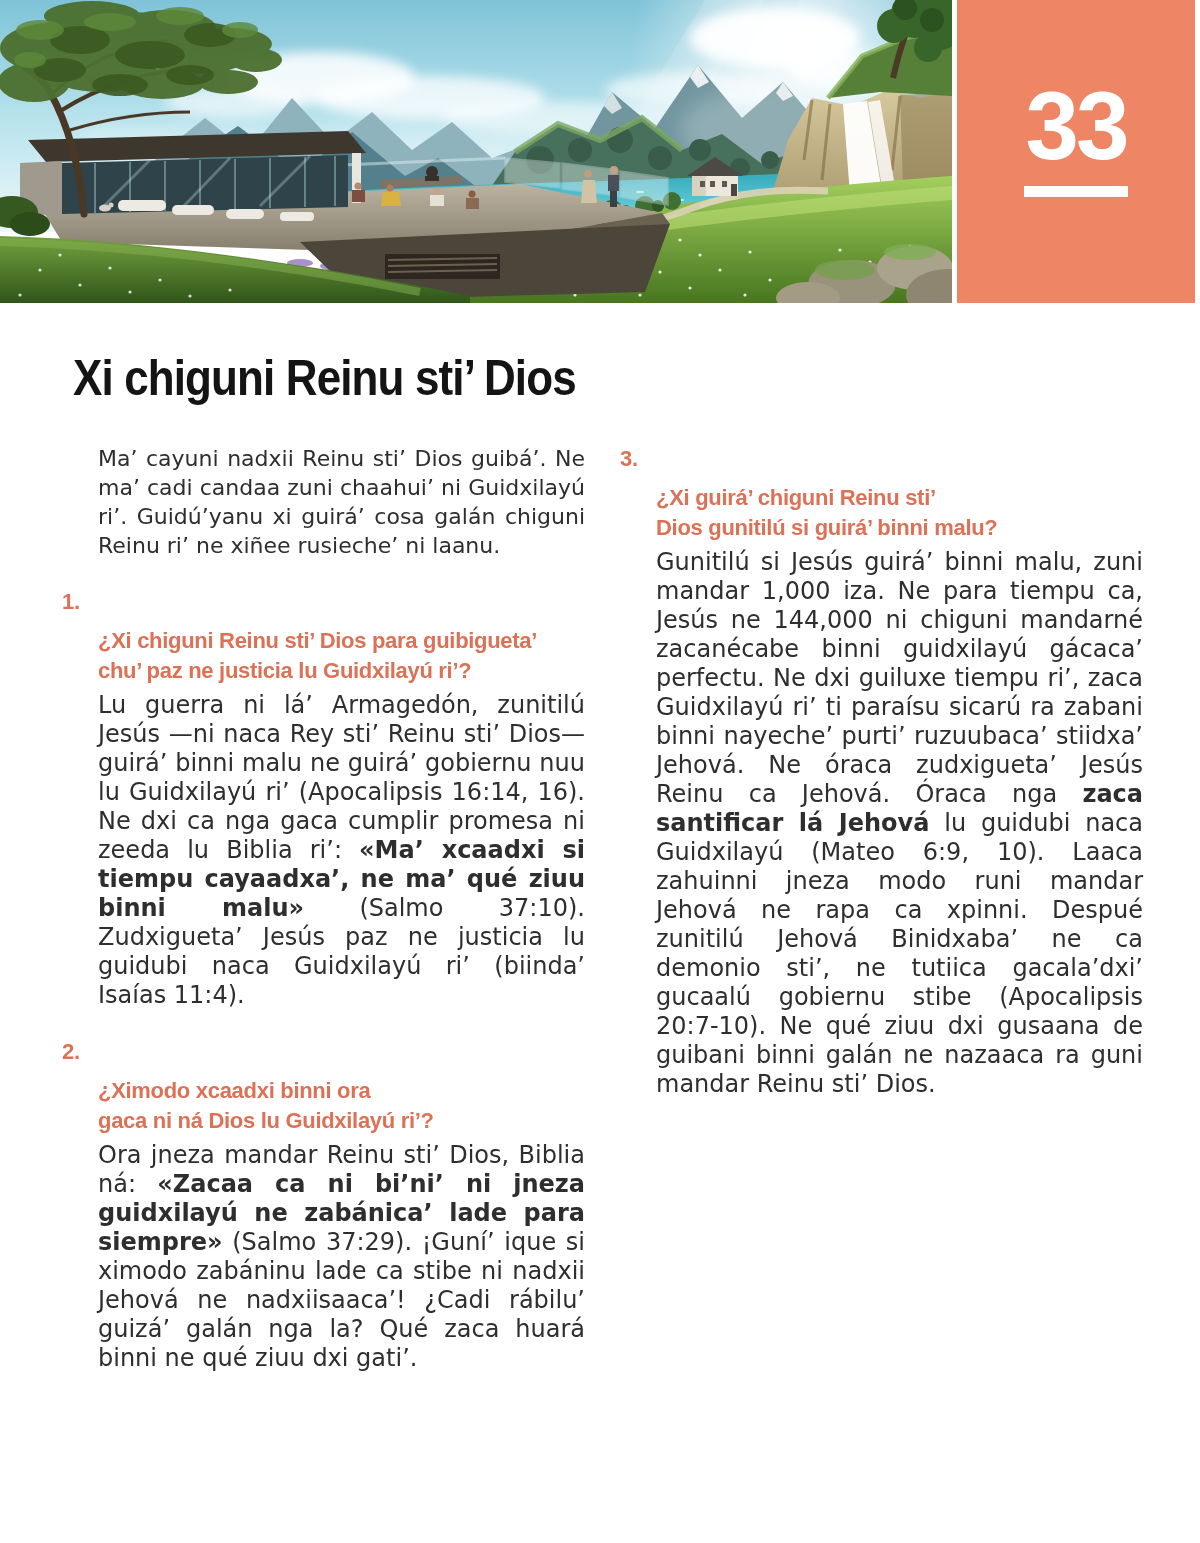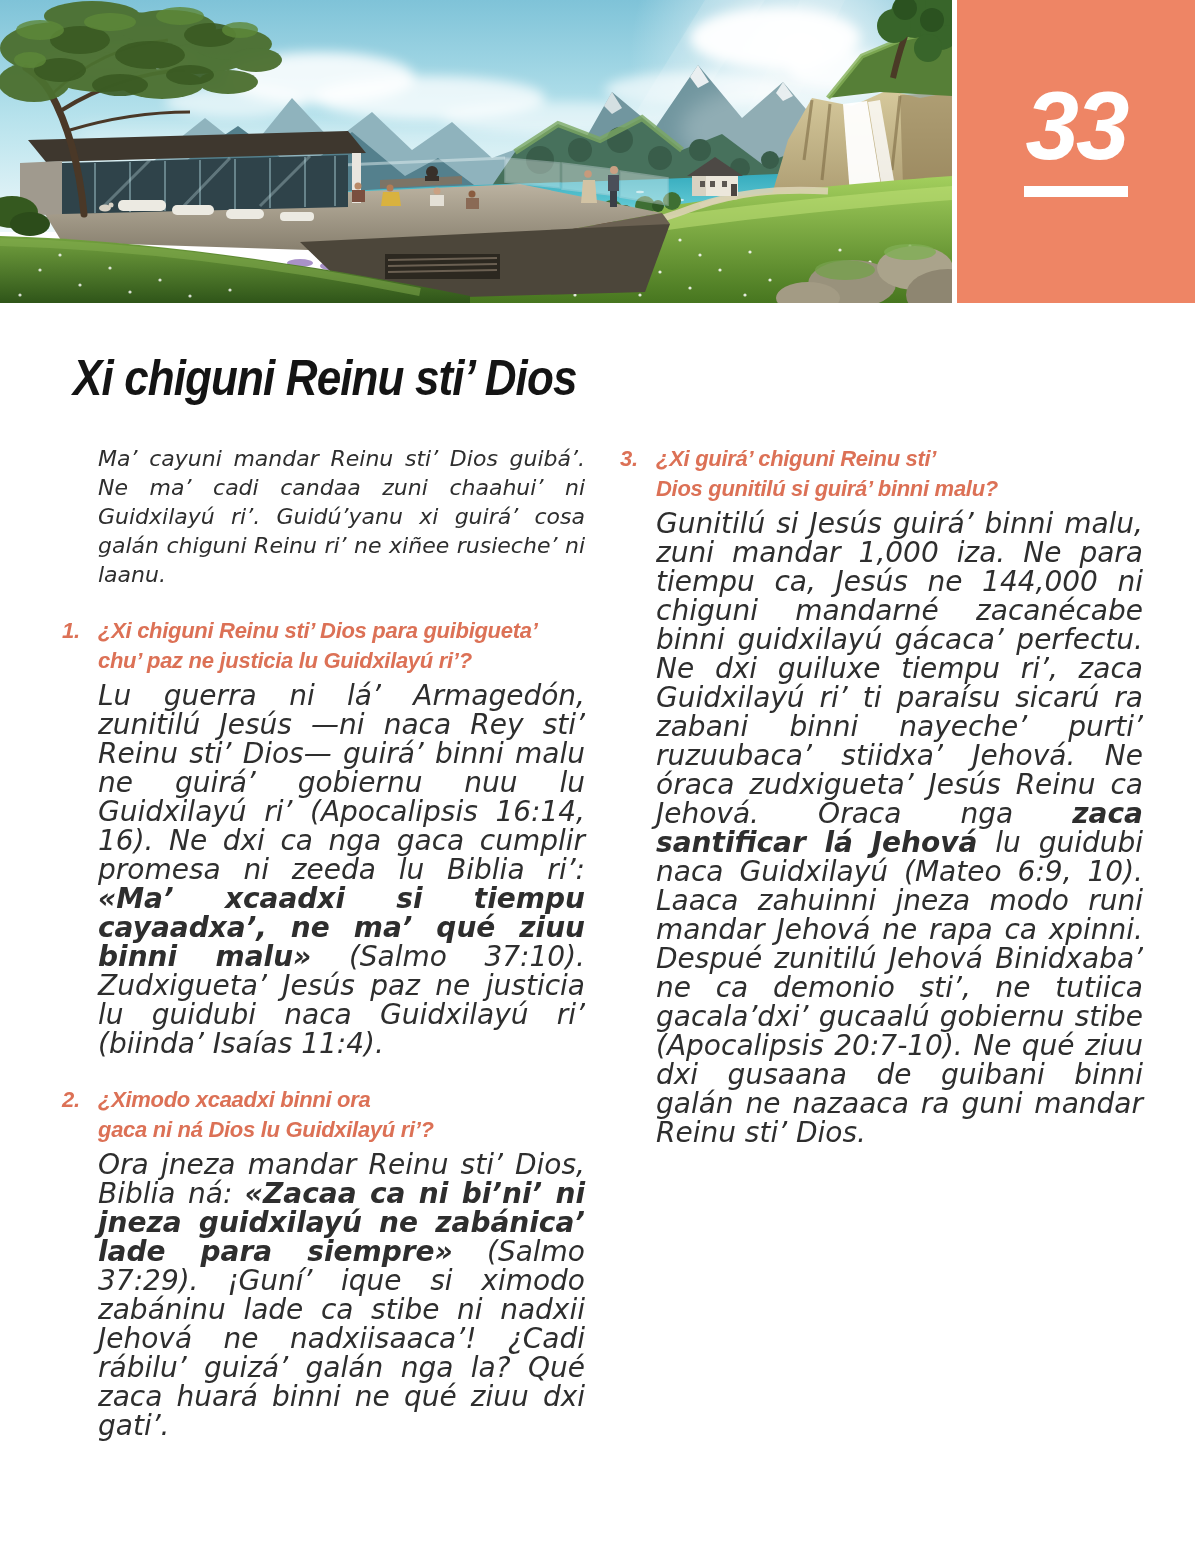--- a/index.html
+++ b/index.html
@@ -2,21 +2,21 @@
 <html style="--badge: #EE8565; --coral: #DC7156; --bodycol: #2E2E2E;"><head>
 <meta charset="utf-8">
 <style>
   html,body{margin:0;padding:0;}
   body{
     width:1200px;height:1543px;background:#ffffff;
     font-family:"DejaVu Sans","Liberation Sans",sans-serif;
     color:var(--bodycol,#2e2e2e);
     position:relative;overflow:hidden;
   }
-  .page{width:1012px;height:1543px;font-style:italic;}
+  .page{width:1012px;height:1543px;}
   .hero-row{display:flex;align-items:flex-start;}
   .hero{display:block;width:952px;height:303px;flex:0 0 auto;}
   .lesson-badge{
     width:238px;height:303px;margin-left:5px;flex:0 0 auto;
     background:var(--badge,#EE8565);
     display:flex;flex-direction:column;align-items:center;
   }
   .lesson-number{
     color:#ffffff;font-family:"Liberation Sans",sans-serif;
     font-weight:bold;font-size:96px;line-height:96px;
@@ -36,24 +36,24 @@
     font-size:22px;line-height:29px;text-align:justify;
   }
   .question{margin-top:27px;}
   .question:first-child{margin-top:0;}
   .q-head{
     display:grid;grid-template-columns:36px auto;
     font-family:"Liberation Sans",sans-serif;font-weight:bold;
     color:var(--coral,#DC7156);font-size:22px;line-height:30px;
     letter-spacing:-.3px;
   }
-  .q-text{white-space:pre;}
+  .q-text{white-space:pre;margin-top:39px;}
   .q-body{
     margin:5px 0 0 36px;padding:0;
-    font-size:28px;line-height:29px;text-align:justify;
+    font-size:24px;line-height:29px;text-align:justify;
   }
   .q-body b{font-weight:bold;}
 </style>
 </head>
 <body>
 
 <div class="page">
 
   <div class="hero-row">
     <svg class="hero" viewBox="0 0 952 303" preserveAspectRatio="none" role="img">
@@ -388,21 +388,21 @@
       <div class="lesson-number">33</div>
       <div class="lesson-underline"></div>
     </div>
   </div>
 
   <h1 class="page-title">Xi chiguni Reinu sti’ Dios</h1>
 
   <div class="columns">
 
     <div class="col">
-      <p class="intro">Ma’ cayuni mandar Reinu sti’ Dios guibá’. Ne ma’ cadi candaa zuni chaahui’ ni Guidxilayú ri’. Guidú’yanu xi guirá’ cosa galán chiguni Reinu ri’ ne xiñee rusieche’ ni laanu.</p>
+      <p class="intro">Ma’ cayuni nadxii Reinu sti’ Dios guibá’. Ne ma’ cadi candaa zuni chaahui’ ni Guidxilayú ri’. Guidú’yanu xi guirá’ cosa galán chiguni Reinu ri’ ne xiñee rusieche’ ni laanu.</p>
 
       <section class="question">
         <div class="q-head">
           <span class="q-num">1.</span>
           <span class="q-text">¿Xi chiguni Reinu sti’ Dios para guibigueta’
 chu’ paz ne justicia lu Guidxilayú ri’?</span>
         </div>
         <p class="q-body"><span>Lu guerra ni lá’ Armagedón, zunitilú Jesús —ni naca Rey sti’ Reinu sti’ Dios— guirá’ binni malu ne guirá’ gobiernu nuu lu Guidxilayú ri’ (Apocalipsis 16:14, 16). Ne dxi ca nga gaca cumplir promesa ni zeeda lu Biblia ri’: </span><b>«Ma’ xcaadxi si tiempu cayaadxa’, ne ma’ qué ziuu binni malu»</b><span> (Salmo 37:10). Zudxigueta’ Jesús paz ne justicia lu guidubi naca Guidxilayú ri’ (biinda’ Isaías 11:4).</span></p>
       </section>
 

